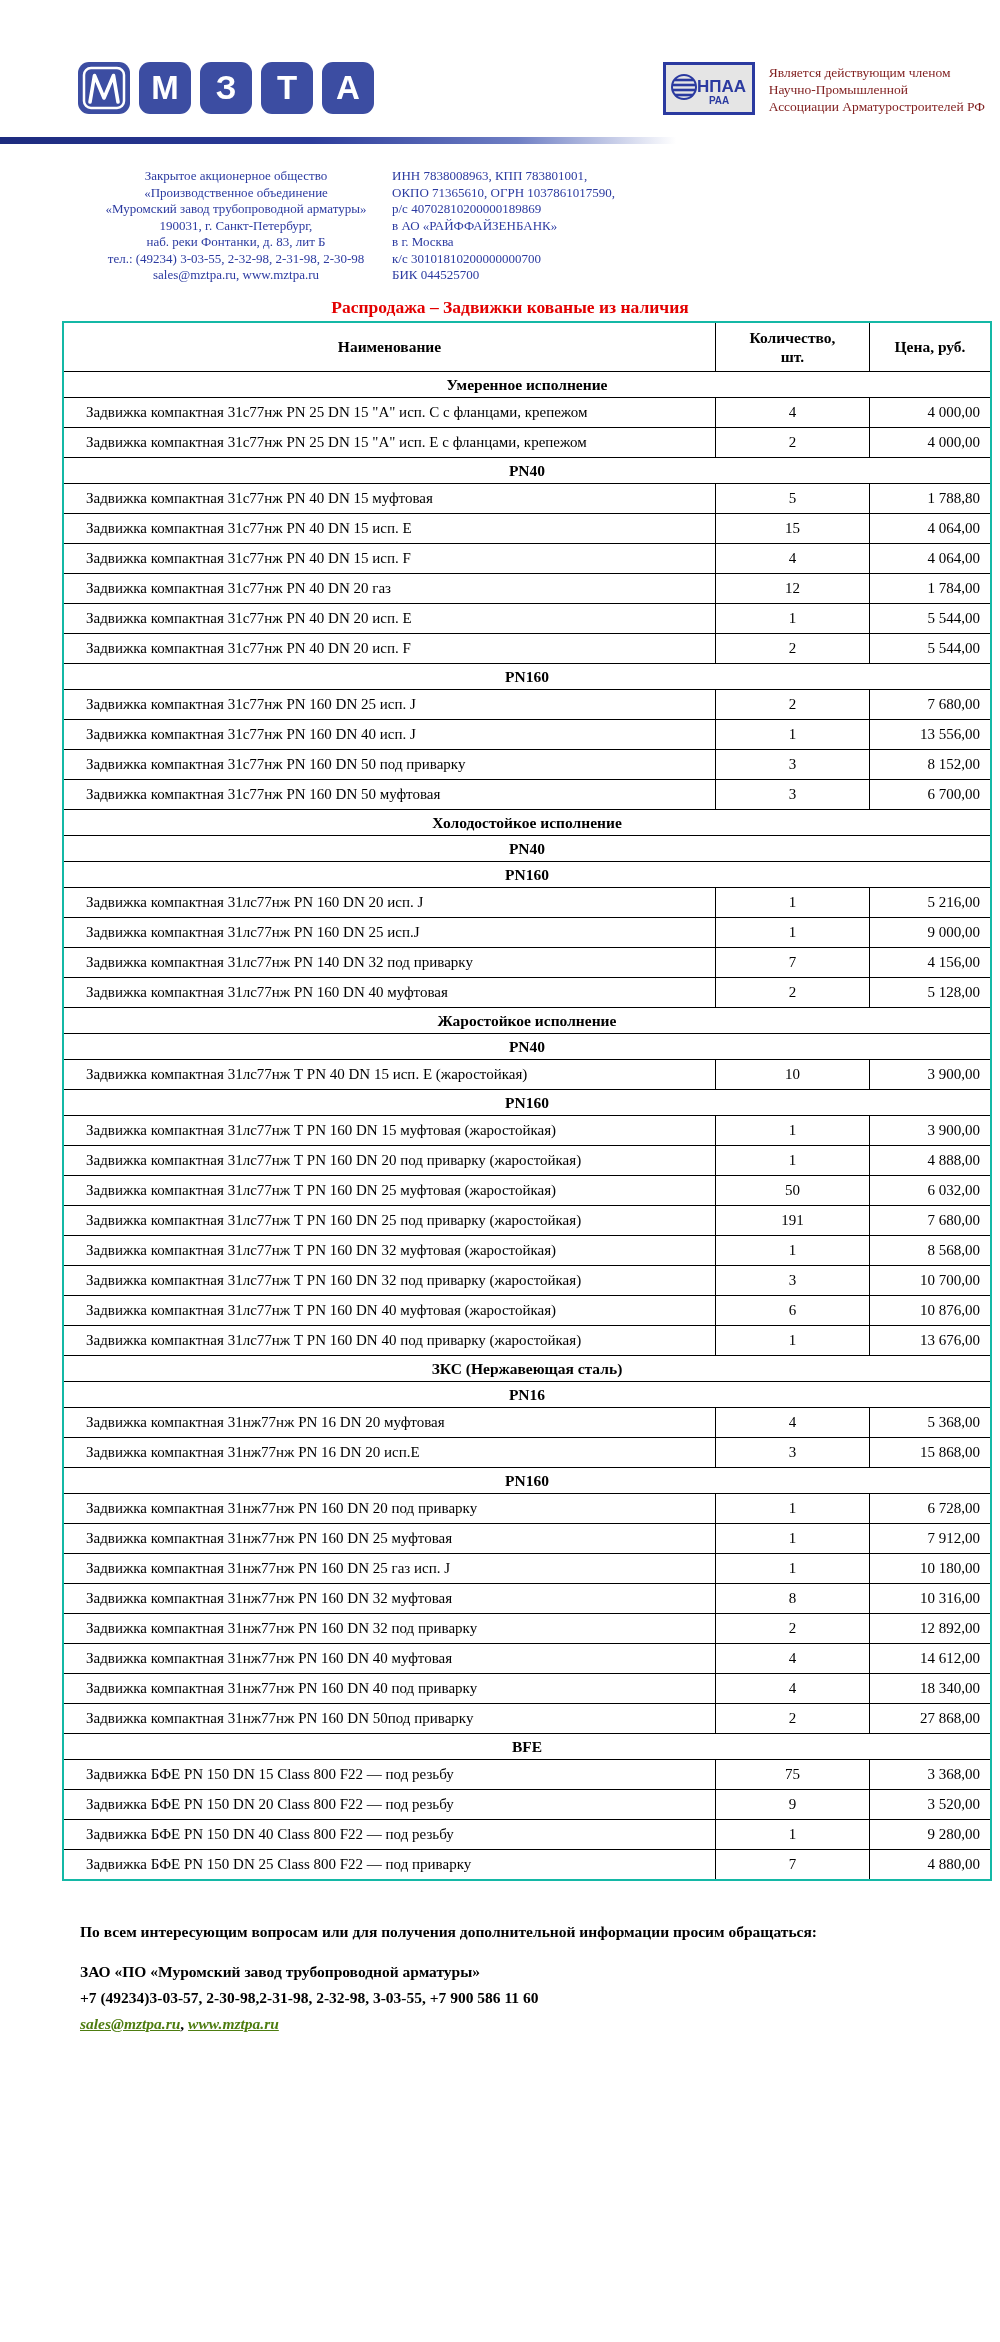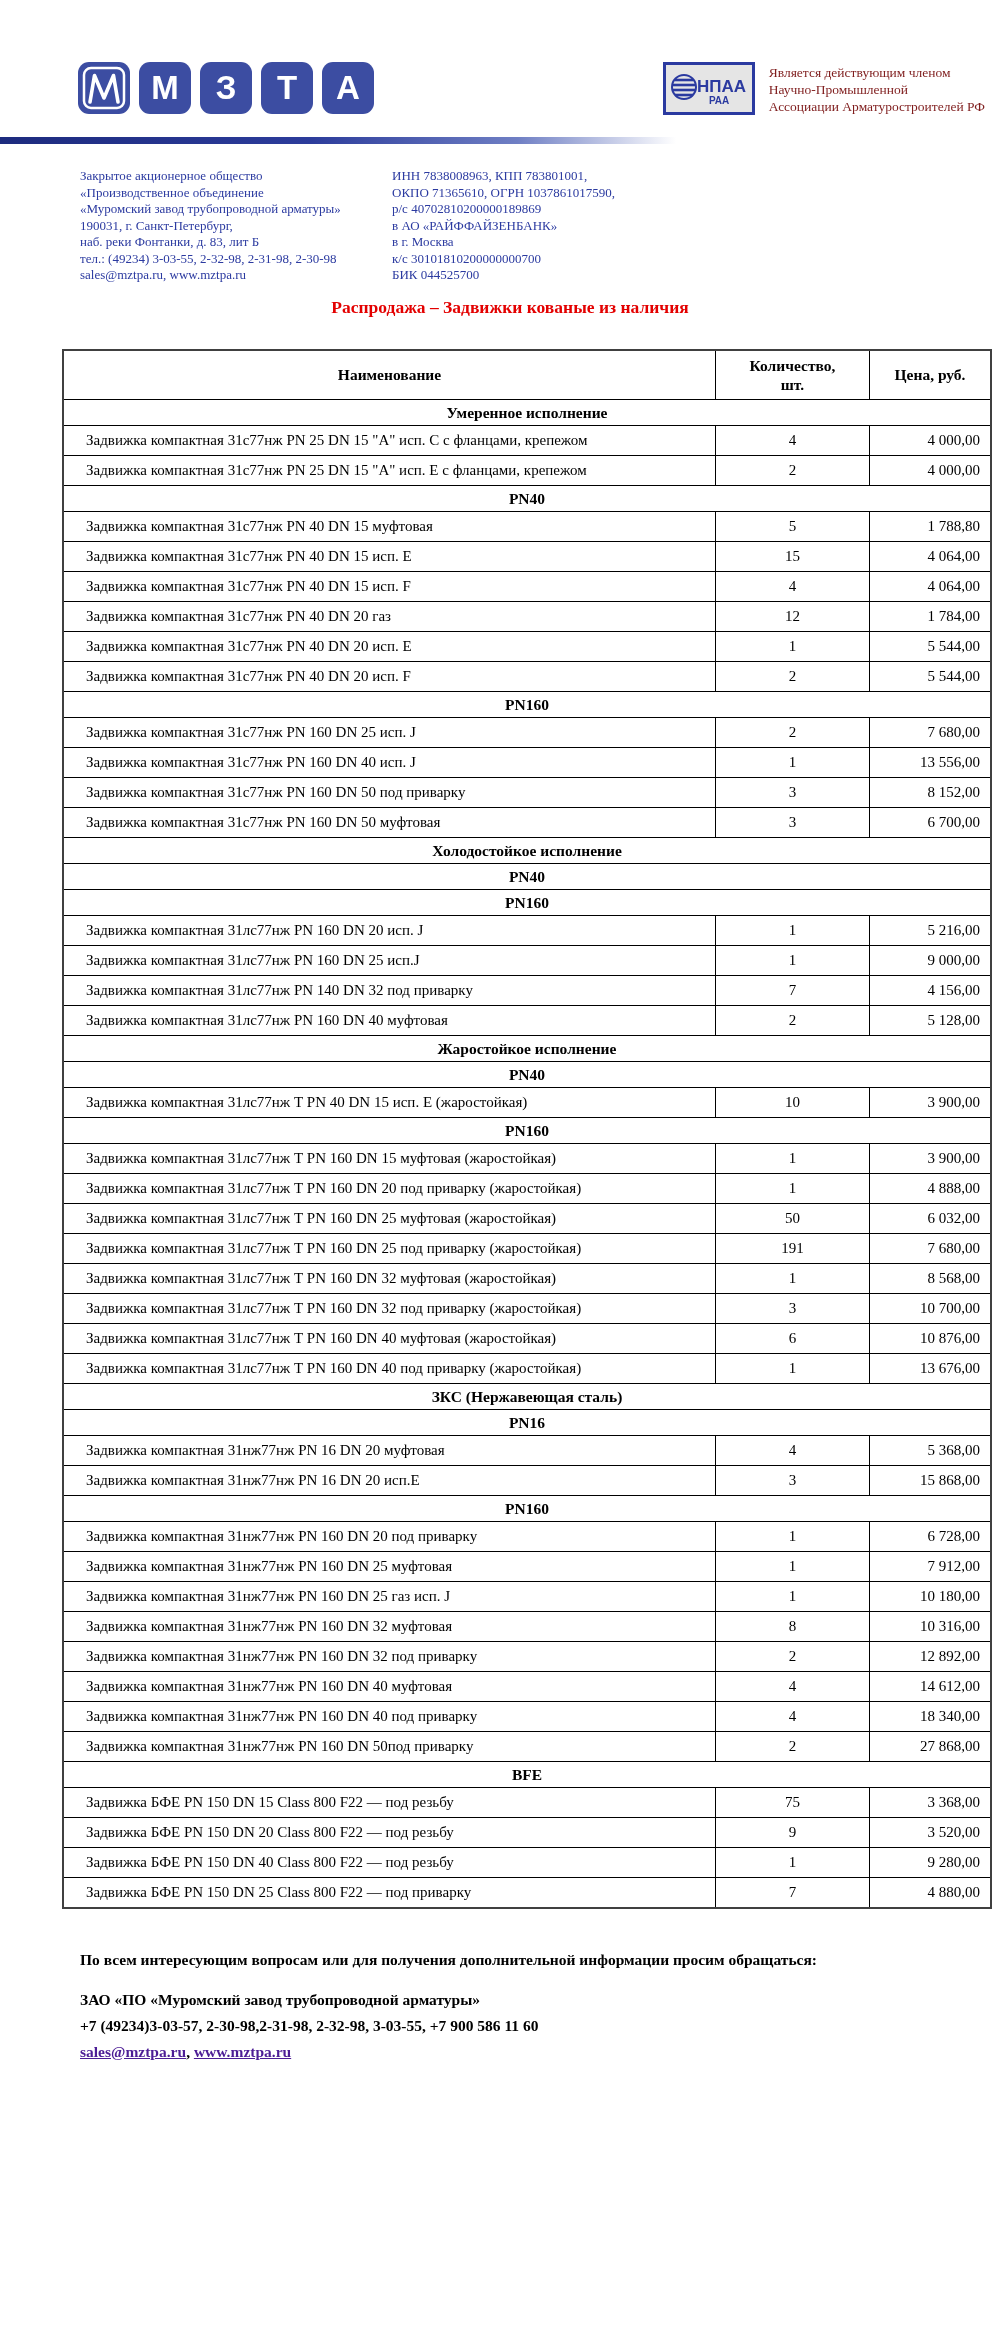--- a/index.html
+++ b/index.html
@@ -16,40 +16,40 @@
   .emblem{width:52px;height:52px;background:#3c4da2;border-radius:11px;
        display:flex;align-items:center;justify-content:center;}
   .member-block{margin-left:auto;display:flex;align-items:flex-start;gap:14px;}
   .npaa-box{width:86px;height:47px;background:#e5e5e5;border:3px solid #2b3aa0;
        display:flex;align-items:center;justify-content:center;}
   .member-text{color:#7f1d1d;font-size:13.5px;line-height:17px;padding-top:2px;}
   .divider-bar{width:690px;height:7px;margin-top:22px;
        background:linear-gradient(to right,#1d2b7e 0%,#2c3c9b 45%,#6f7fc4 75%,#ffffff 98%);}
   
   .info-row{display:flex;padding:24px 0 0 80px;color:#2b3aa0;font-size:13px;line-height:16.5px;}
-  .info-col-left{width:312px;}
+  .info-col-left{width:312px;text-align:center;}
   .info-col-right{width:330px;}
   
   .doc-title{margin:13px 0 0 62px;width:896px;text-align:center;
        color:#e30000;font-size:17.5px;font-weight:bold;}
   
-  table.price{border-collapse:collapse;margin:31px 0 0 62px;width:896px;
-       border:2px solid #404040;table-layout:fixed;}
+  table.price{border-collapse:collapse;margin:3px 0 0 62px;width:896px;
+       border:2px solid #14b8a6;table-layout:fixed;}
   table.price th, table.price td{border:1px solid #000;}
   th.h-name{width:639px;font-size:15.5px;font-weight:bold;text-align:center;padding:5px 6px;}
   th.h-qty{width:145px;font-size:15.5px;font-weight:bold;text-align:center;padding:5px 4px;line-height:19px;}
   th.h-price{width:112px;font-size:15.5px;font-weight:bold;text-align:center;padding:5px 4px;}
   td.c-sec{font-size:15.5px;font-weight:bold;text-align:center;padding:3px 6px;line-height:19px;}
   td.c-name{font-size:15px;padding:5px 22px;line-height:19px;text-align:left;}
   td.c-qty{font-size:15px;text-align:center;padding:5px 4px;line-height:19px;}
   td.c-price{font-size:15px;text-align:right;padding:5px 10px 5px 4px;line-height:19px;}
   
   .footer{padding:38px 0 0 80px;width:878px;font-weight:bold;font-size:15.5px;line-height:26px;color:#000;}
   .footer .gap{height:14px;}
-  .footer a{color:#4c1d95;text-decoration:underline;font-weight:bold;}
+  .footer a{color:#4d7c0f;text-decoration:underline;font-weight:bold;font-style:italic;}
 </style>
 </head>
 <body>
 
 <div class="logo-row">
   <div class="mzta-logo">
     <div class="emblem">
       <svg width="46" height="46" viewBox="0 0 46 46">
         <rect x="3" y="3" width="40" height="40" rx="7" fill="none" stroke="#ffffff" stroke-width="2.5"></rect>
         <path d="M9 37 L13.5 10.5 L23 33 L32.5 10.5 L37 37" fill="none" stroke="#ffffff" stroke-width="3.6" stroke-linecap="round" stroke-linejoin="round"></path>

